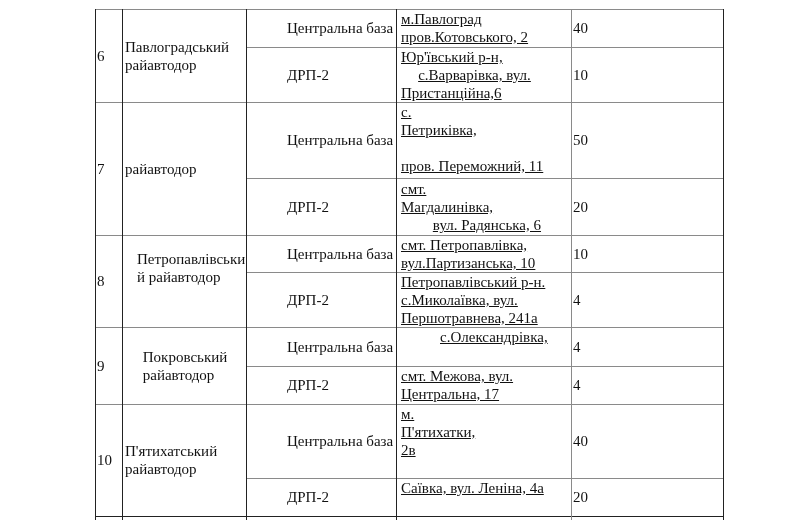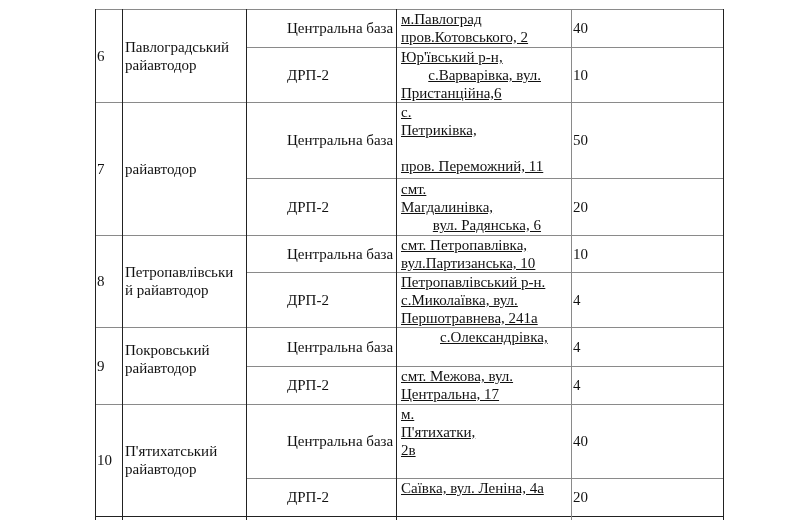--- a/index.html
+++ b/index.html
@@ -11,21 +11,21 @@
     .hline.dark { background: #222; }
     .vline { position: absolute; width: 1px; background: #222; }
     .vline.light { background: #8a8a8a; }
     .num { left: 97px; width: 24px; }
     .org { left: 125px; width: 120px; }
     .type { left: 241px; width: 146px; margin-left: 46px; }
     .addr { left: 401px; width: 140px; text-decoration: underline; }
     .qty { left: 573px; width: 40px; }
     .vc { display: flex; align-items: center; }
     .addr-line { display: block; white-space: nowrap; }
-    .justify { display: flex; justify-content: flex-end; margin-left: 7px; }
+    .justify { display: flex; justify-content: center; margin-left: 7px; }
     .right { text-align: right; }
   </style>
 </head>
 <body>
 
 <div class="page">
   <div>
 
     <div class="hline" style="left:95px;width:628px;top:9px;"></div>
     <div class="hline" style="left:246px;width:477px;top:47px;"></div>
@@ -87,21 +87,21 @@
 
     <div class="cell type vc" style="top:178px;height:57px;">ДРП-2</div>
     <div class="cell addr" style="top:180px;height:55px;">
       <span class="addr-line">смт.</span>
       <span class="addr-line">Магдалинівка,</span>
       <span class="addr-line right">вул. Радянська, 6</span>
     </div>
     <div class="cell qty vc" style="top:178px;height:57px;">20</div>
 
     <div class="cell num vc" style="top:235px;height:92px;">8</div>
-    <div class="cell org vc" style="top:235px;height:92px;">
+    <div class="cell org vc" style="top:222px;height:92px;margin-left:12px;">
       <div>
           <span class="addr-line">Петропавлівськи</span>
           <span class="addr-line">й райавтодор</span>
         </div>
     </div>
     <div class="cell type vc" style="top:235px;height:37px;">Центральна база</div>
     <div class="cell addr" style="top:236px;height:36px;">
       <span class="addr-line">смт. Петропавлівка,</span>
       <span class="addr-line">вул.Партизанська, 10</span>
     </div>
@@ -109,21 +109,21 @@
 
     <div class="cell type vc" style="top:272px;height:55px;">ДРП-2</div>
     <div class="cell addr" style="top:273px;height:54px;">
       <span class="addr-line">Петропавлівський р-н.</span>
       <span class="addr-line">с.Миколаївка, вул.</span>
       <span class="addr-line">Першотравнева, 241а</span>
     </div>
     <div class="cell qty vc" style="top:272px;height:55px;">4</div>
 
     <div class="cell num vc" style="top:327px;height:77px;">9</div>
-    <div class="cell org vc" style="top:320px;height:77px;">
+    <div class="cell org vc" style="top:327px;height:77px;justify-content:center;">
       <div>
           <span class="addr-line">Покровський</span>
           <span class="addr-line">райавтодор</span>
         </div>
     </div>
     <div class="cell type vc" style="top:327px;height:39px;">Центральна база</div>
     <div class="cell addr" style="top:328px;height:38px;padding-left:39px;">
       <span class="addr-line">с.Олександрівка,</span>
     </div>
     <div class="cell qty vc" style="top:327px;height:39px;">4</div>

